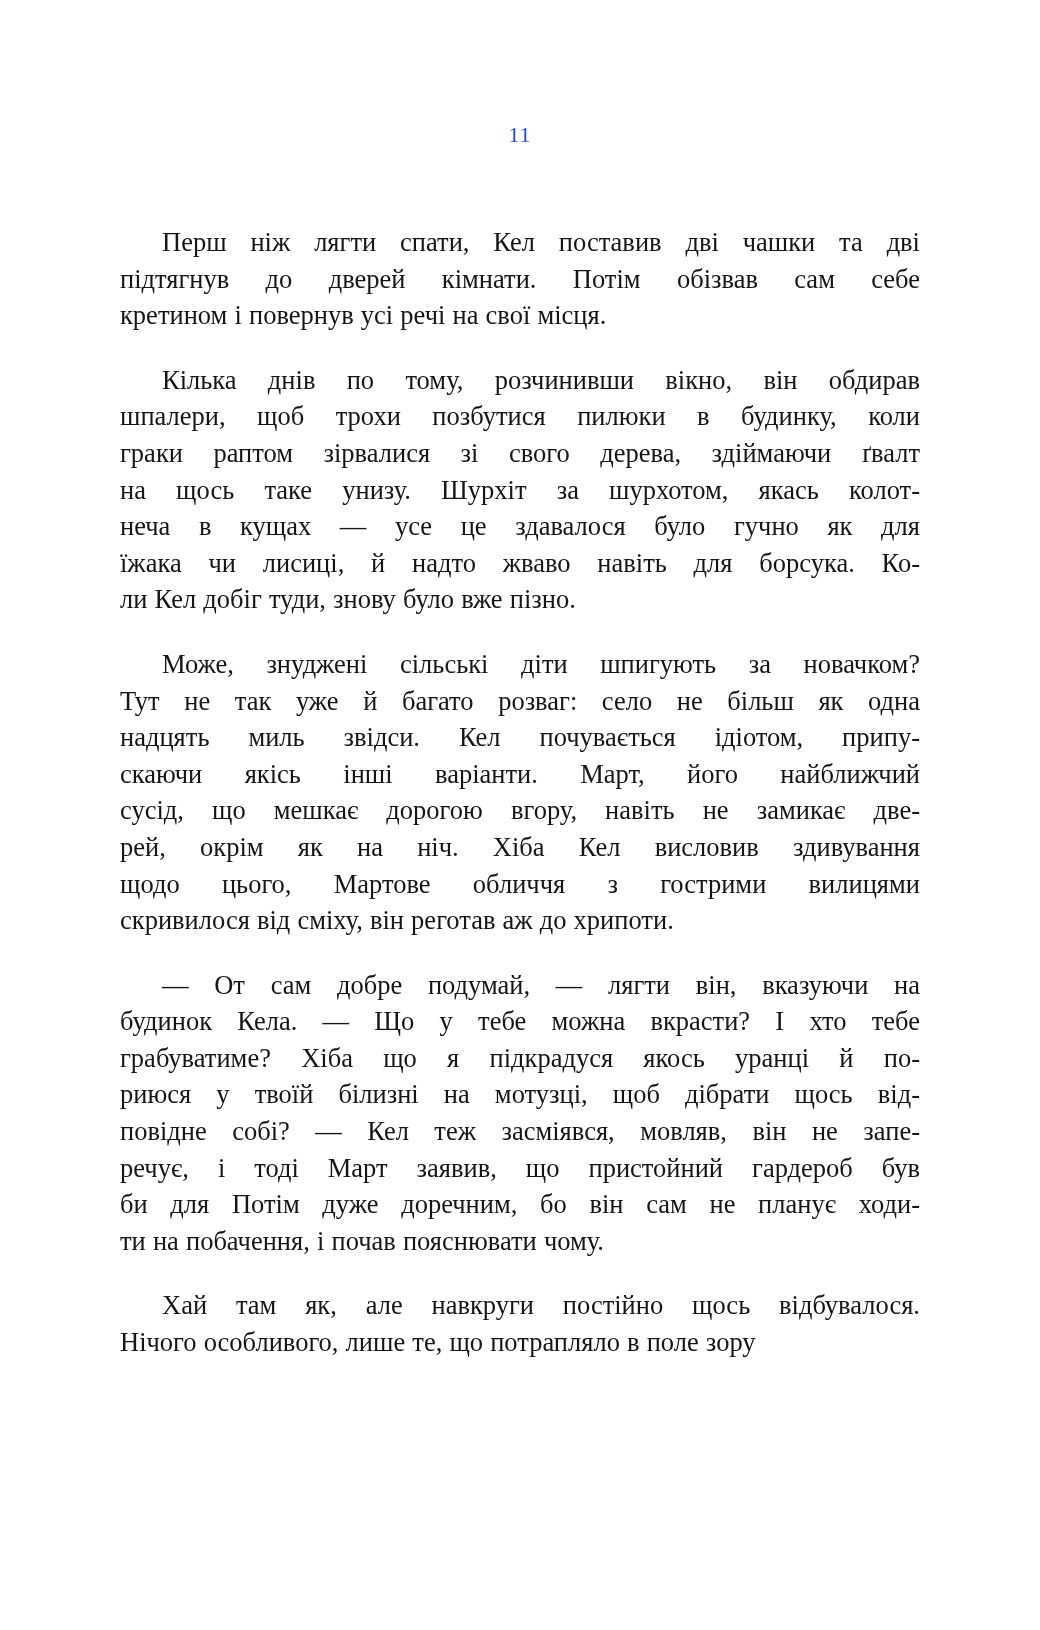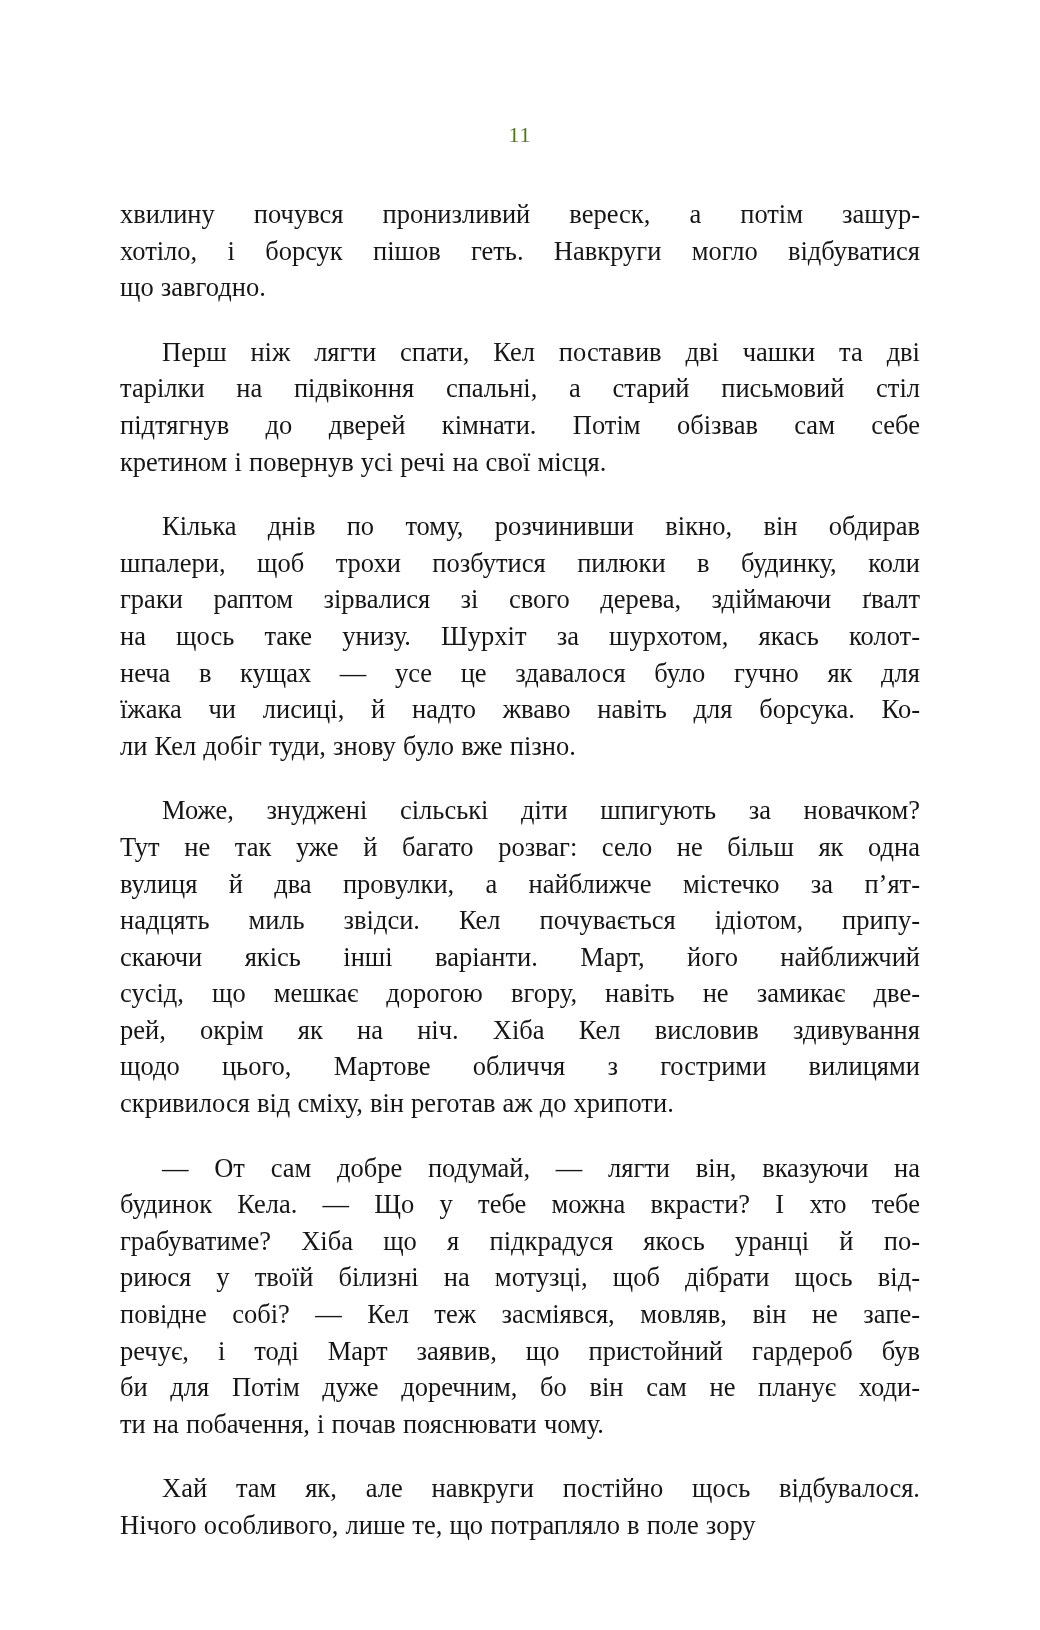--- a/index.html
+++ b/index.html
@@ -21,21 +21,21 @@
     background: #ffffff;
   }
   .page-number {
     position: absolute;
     top: 122px;
     left: 120px;
     width: 800px;
     text-align: center;
     font-size: 22px;
     letter-spacing: 1px;
-    color: #4d7c0f;
+    color: #1d4ed8;
   }
   .text-block {
     position: absolute;
     top: 196px;
     left: 120px;
     width: 800px;
   }
   .paragraph {
     margin: 0;
     padding: 0;
@@ -57,43 +57,36 @@
     margin-top: 28px;
   }
 </style>
 </head>
 <body>
 
 <div class="book-page">
   <div class="page-number">11</div>
   <div class="text-block">
       <div class="paragraph">
-        <div class="line">хвилину почувся пронизливий вереск, а потім зашур-</div>
-        <div class="line">хотіло, і борсук пішов геть. Навкруги могло відбуватися</div>
-        <div class="line last">що завгодно.</div>
-      </div>
-      <div class="paragraph">
         <div class="line indent">Перш ніж лягти спати, Кел поставив дві чашки та дві</div>
-        <div class="line">тарілки на підвіконня спальні, а старий письмовий стіл</div>
         <div class="line">підтягнув до дверей кімнати. Потім обізвав сам себе</div>
         <div class="line last">кретином і повернув усі речі на свої місця.</div>
       </div>
       <div class="paragraph">
         <div class="line indent">Кілька днів по тому, розчинивши вікно, він обдирав</div>
         <div class="line">шпалери, щоб трохи позбутися пилюки в будинку, коли</div>
         <div class="line">граки раптом зірвалися зі свого дерева, здіймаючи ґвалт</div>
         <div class="line">на щось таке унизу. Шурхіт за шурхотом, якась колот-</div>
         <div class="line">неча в кущах — усе це здавалося було гучно як для</div>
         <div class="line">їжака чи лисиці, й надто жваво навіть для борсука. Ко-</div>
         <div class="line last">ли Кел добіг туди, знову було вже пізно.</div>
       </div>
       <div class="paragraph">
         <div class="line indent">Може, знуджені сільські діти шпигують за новачком?</div>
         <div class="line">Тут не так уже й багато розваг: село не більш як одна</div>
-        <div class="line">вулиця й два провулки, а найближче містечко за п’ят-</div>
         <div class="line">надцять миль звідси. Кел почувається ідіотом, припу-</div>
         <div class="line">скаючи якісь інші варіанти. Март, його найближчий</div>
         <div class="line">сусід, що мешкає дорогою вгору, навіть не замикає две-</div>
         <div class="line">рей, окрім як на ніч. Хіба Кел висловив здивування</div>
         <div class="line">щодо цього, Мартове обличчя з гострими вилицями</div>
         <div class="line last">скривилося від сміху, він реготав аж до хрипоти.</div>
       </div>
       <div class="paragraph">
         <div class="line indent">— От сам добре подумай, — лягти він, вказуючи на</div>
         <div class="line">будинок Кела. — Що у тебе можна вкрасти? І хто тебе</div>

